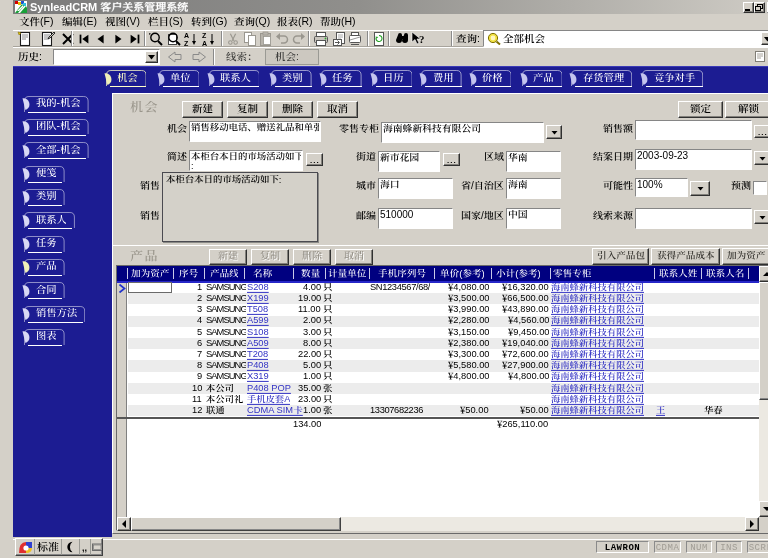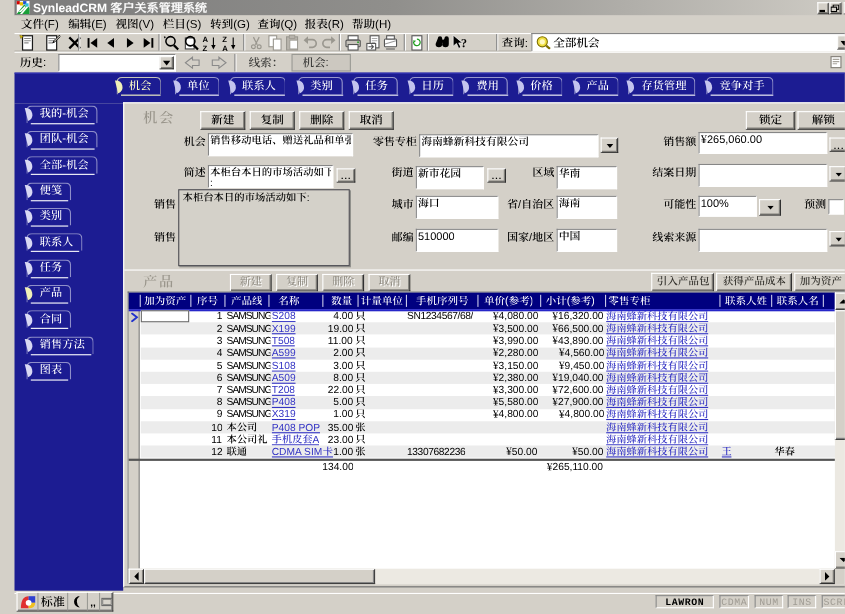--- a/index.html
+++ b/index.html
@@ -911,28 +911,20 @@
       <path d="M0.5,0h6L3.5,3.5z" fill="#000"></path>
     </svg>
     <svg class="t" style="left:590.0px;top:123.5px" width="30.0" height="13.2">
       <g fill="#000" transform="translate(0.00,8.00) scale(0.01000,-0.01000)">
         <use href="#g9500" x="0"></use>
         <use href="#g552e" x="1000"></use>
         <use href="#g989d" x="2000"></use>
       </g>
     </svg>
     <div class="sunk2" style="left:622px;top:120px;width:117px;height:20px"></div>
-    <div style="left:624px;top:121px;width:113px;height:18px;overflow:hidden">
-      <svg class="t" style="left:0.0px;top:1.0px" width="55.7" height="13.2">
-        <g fill="#000" transform="translate(0.00,8.00) scale(0.01000,-0.01000)">
-          <use href="#ga5" x="0"></use>
-        </g>
-        <text x="5.69" y="8.00" font-family="Liberation Sans" font-size="10.0" fill="#000">265,060.00</text>
-      </svg>
-    </div>
     <div class="btn" style="left:741px;top:125px;width:17px;height:13px"></div>
     <div style="left:745px;top:132px;width:8px;height:2px;color:#000;font:bold 8px Liberation Sans;letter-spacing:1px;line-height:2px">...</div>
     <svg class="t" style="left:153.5px;top:152.0px" width="20.0" height="13.2">
       <g fill="#000" transform="translate(0.00,8.00) scale(0.01000,-0.01000)">
         <use href="#g7b80" x="0"></use>
         <use href="#g8ff0" x="1000"></use>
       </g>
     </svg>
     <div class="sunk2" style="left:176px;top:150px;width:114px;height:21px"></div>
     <div style="left:178px;top:151px;width:110px;height:19px;overflow:hidden">
@@ -992,20 +984,25 @@
     </div>
     <svg class="t" style="left:580.0px;top:152.0px" width="40.0" height="13.2">
       <g fill="#000" transform="translate(0.00,8.00) scale(0.01000,-0.01000)">
         <use href="#g7ed3" x="0"></use>
         <use href="#g6848" x="1000"></use>
         <use href="#g65e5" x="2000"></use>
         <use href="#g671f" x="3000"></use>
       </g>
     </svg>
     <div class="sunk2" style="left:622px;top:149px;width:117px;height:21px"></div>
+    <div style="left:624px;top:150px;width:113px;height:19px;overflow:hidden">
+      <svg class="t" style="left:0.0px;top:1.0px" width="51.2" height="13.2">
+        <text x="0.00" y="8.00" font-family="Liberation Sans" font-size="10.0" fill="#000">2003-09-23</text>
+      </svg>
+    </div>
     <div class="btn" style="left:741px;top:151px;width:16px;height:14px"></div>
     <svg class="t" style="left:745.5px;top:156.5px" width="7" height="4" viewBox="0 0 7 4">
       <path d="M0.5,0h6L3.5,3.5z" fill="#000"></path>
     </svg>
     <svg class="t" style="left:127.0px;top:181.0px" width="20.0" height="13.2">
       <g fill="#000" transform="translate(0.00,8.00) scale(0.01000,-0.01000)">
         <use href="#g9500" x="0"></use>
         <use href="#g552e" x="1000"></use>
       </g>
     </svg>

